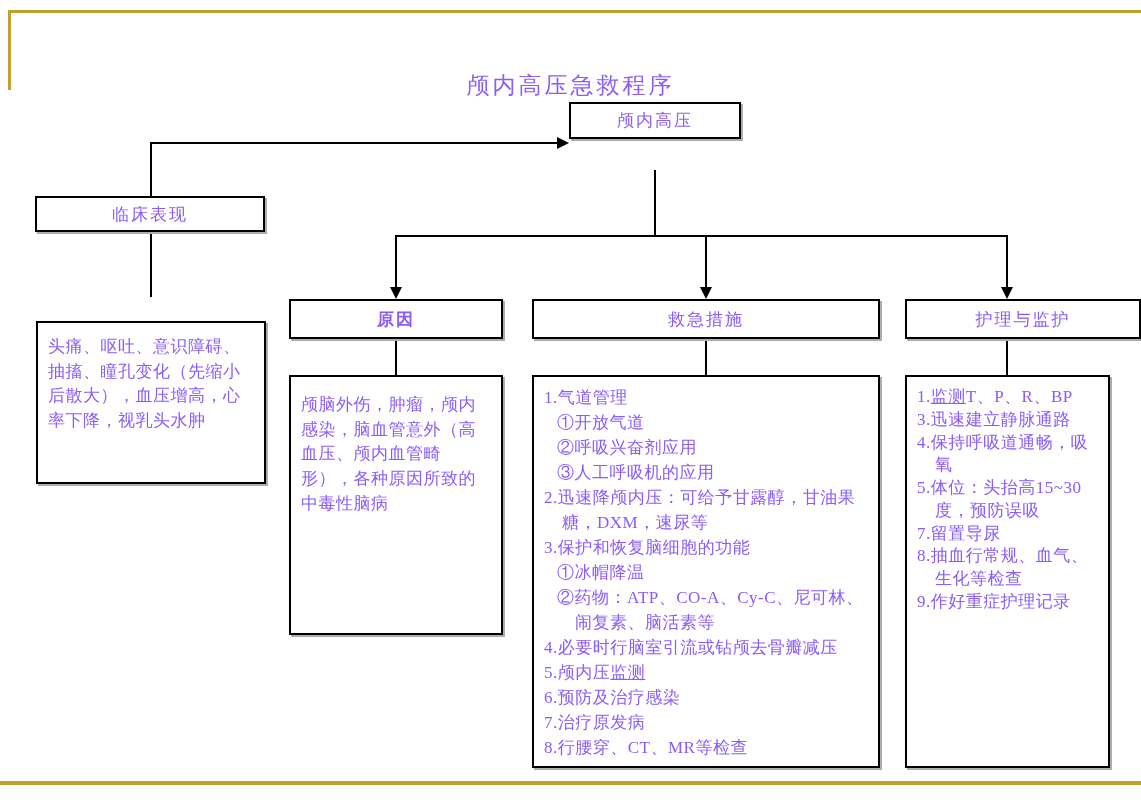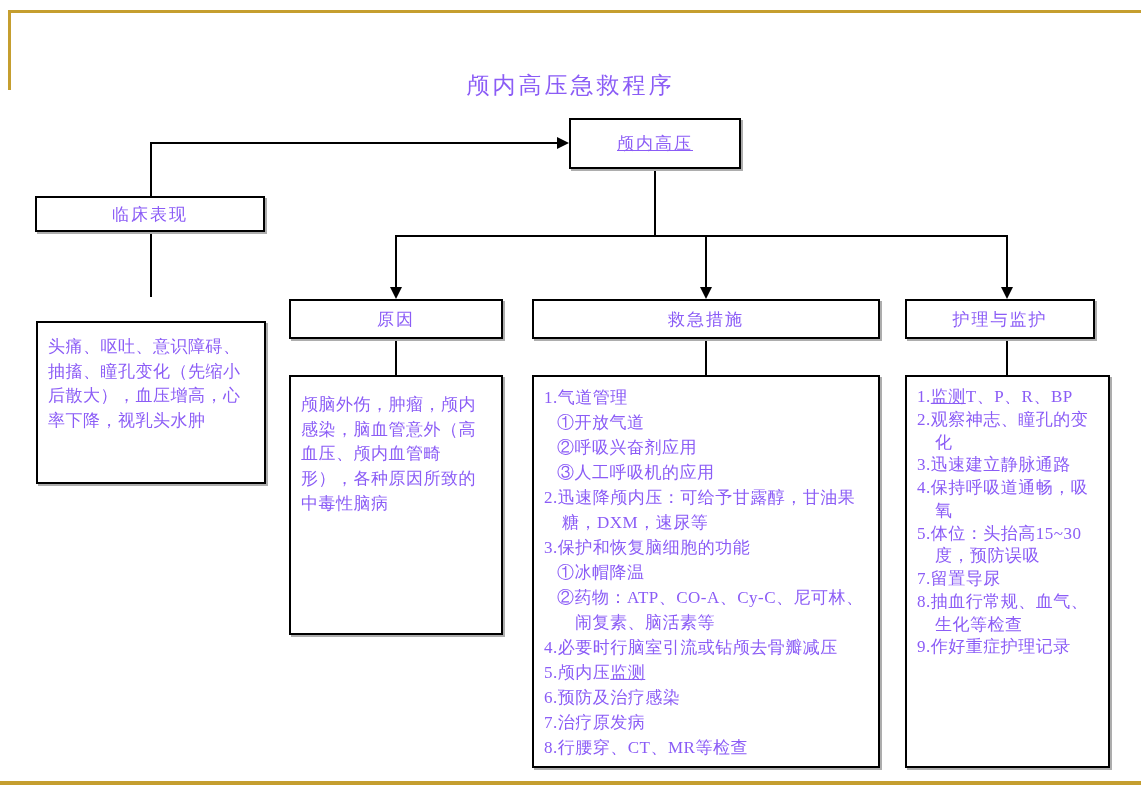--- a/index.html
+++ b/index.html
@@ -71,33 +71,33 @@
   <div class="arrow-down" style="left:390px;top:287px;"></div>
   <div class="vline" style="left:705px;top:235px;height:53px;"></div>
   <div class="arrow-down" style="left:700px;top:287px;"></div>
   <div class="vline" style="left:1006px;top:235px;height:53px;"></div>
   <div class="arrow-down" style="left:1001px;top:287px;"></div>
 
   <div class="vline" style="left:395px;top:339px;height:36px;"></div>
   <div class="vline" style="left:705px;top:339px;height:36px;"></div>
   <div class="vline" style="left:1006px;top:339px;height:36px;"></div>
 
-  <div class="node" style="left:569px;top:118px;width:172px;height:51px;text-decoration:underline;">
+  <div class="node" style="left:569px;top:102px;width:172px;height:37px;">
     <span>颅内高压</span>
   </div>
 
   <div class="node" style="left:35px;top:196px;width:230px;height:36px;">
     <span>临床表现</span>
   </div>
 
   <div class="detail" style="left:36px;top:297px;width:230px;height:163px;margin-top:24px;">
     <span>头痛、呕吐、意识障碍、抽搐、瞳孔变化（先缩小后散大），血压增高，心率下降，视乳头水肿</span>
   </div>
 
-  <div class="node" style="left:289px;top:299px;width:214px;height:40px;">
+  <div class="node" style="left:289px;top:299px;width:214px;height:40px;font-weight:bold;">
     <span>原因</span>
   </div>
 
   <div class="detail" style="left:289px;top:375px;width:214px;height:260px;padding-top:16px;">
     <span>颅脑外伤，肿瘤，颅内感染，脑血管意外（高血压、颅内血管畸形），各种原因所致的中毒性脑病</span>
   </div>
 
   <div class="node" style="left:532px;top:299px;width:348px;height:40px;">
     <span>救急措施</span>
   </div>
@@ -111,27 +111,26 @@
       <div class="li"><span>3.保护和恢复脑细胞的功能</span></div>
       <div class="li ind"><span>①冰帽降温</span></div>
       <div class="li ind"><span>②药物：ATP、CO-A、Cy-C、尼可林、闹复素、脑活素等</span></div>
       <div class="li"><span>4.必要时行脑室引流或钻颅去骨瓣减压</span></div>
       <div class="li"><span>5.颅内压</span><span class="u">监测</span></div>
       <div class="li"><span>6.预防及治疗感染</span></div>
       <div class="li"><span>7.治疗原发病</span></div>
       <div class="li"><span>8.行腰穿、CT、MR等检查</span></div>
     </div>
 
-  <div class="node" style="left:905px;top:299px;width:190px;height:40px;">
+  <div class="node" style="left:905px;top:299px;width:236px;height:40px;">
     <span>护理与监护</span>
   </div>
 
   <div class="detail" id="nursing-detail" style="left:905px;top:375px;width:205px;height:393px;padding-top:9px;">
       <div class="li"><span>1.</span><span class="u">监测</span><span>T、P、R、BP</span></div>
-      <div class="li"><span>2.观察神志、瞳孔的变化</span></div>
       <div class="li"><span>3.迅速建立静脉通路</span></div>
       <div class="li"><span>4.保持呼吸道通畅，吸氧</span></div>
       <div class="li"><span>5.体位：头抬高15~30度，预防误吸</span></div>
       <div class="li"><span>7.留置导尿</span></div>
       <div class="li"><span>8.抽血行常规、血气、生化等检查</span></div>
       <div class="li"><span>9.作好重症护理记录</span></div>
     </div>
 
 </div>
 

